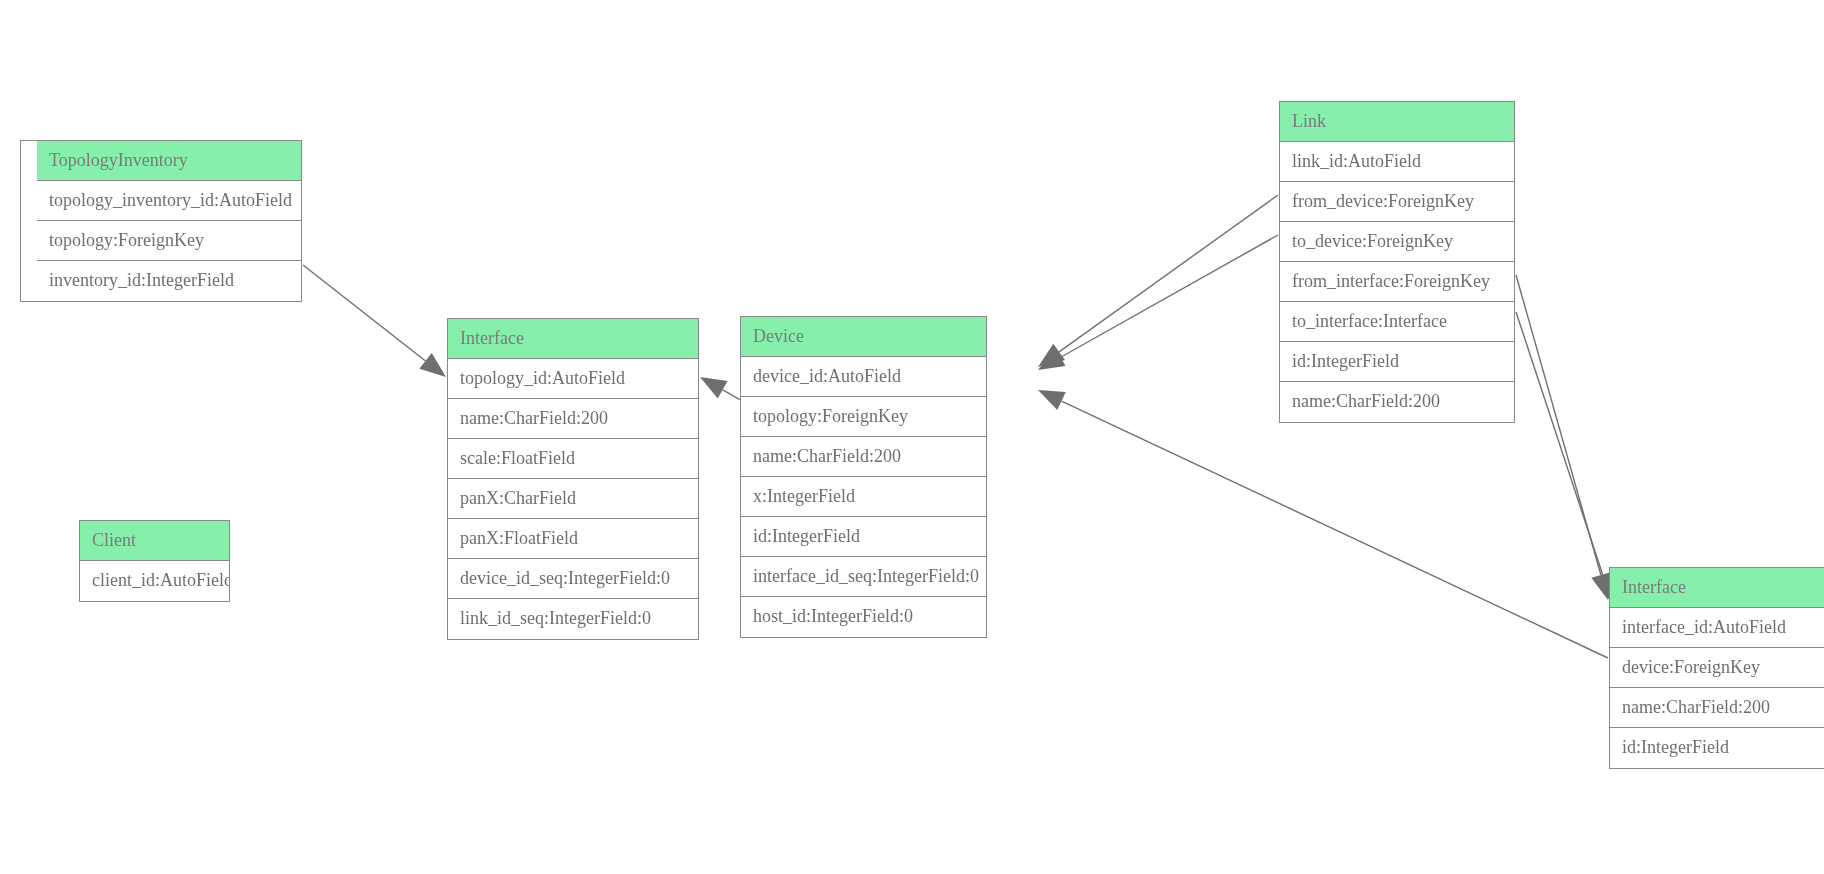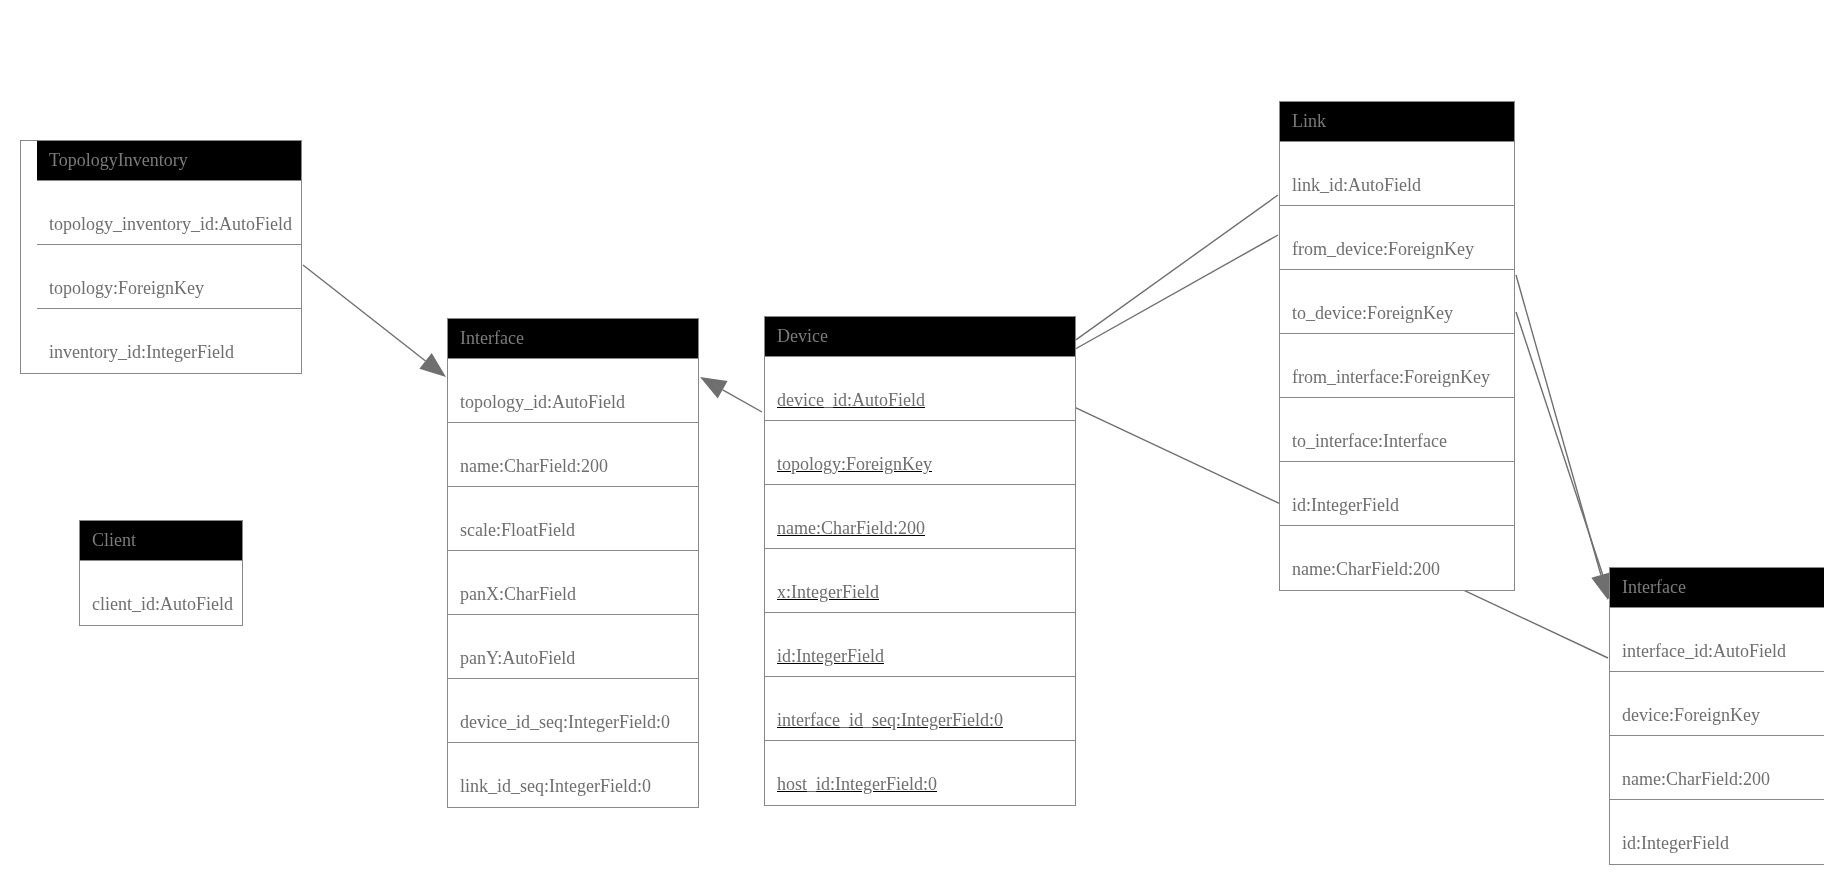--- a/index.html
+++ b/index.html
@@ -30,42 +30,41 @@
   }
   .entity {
     position: absolute;
     z-index: 2;
     box-sizing: border-box;
     border: 1px solid #888888;
     background: #ffffff;
   }
   .entity-title {
     box-sizing: border-box;
-    background: #000000;
+    background: #86efac;
     color: #7b7b7b;
     border-bottom: 1px solid #888888;
     font-size: 18px;
     line-height: 39px;
     height: 40px;
     padding: 0 0 0 12px;
     white-space: nowrap;
     overflow: hidden;
   }
   .entity-field {
     box-sizing: border-box;
     background: #ffffff;
     color: #6f6f6f;
     border-bottom: 1px solid #888888;
     font-size: 18px;
     line-height: 39px;
     height: 40px;
     padding: 0 0 0 12px;
     white-space: nowrap;
     overflow: hidden;
-    margin-top: 24px;
   }
   .entity-field:last-child {
     border-bottom: none;
   }
 </style>
 </head>
 <body>
 
 <div id="canvas">
 
@@ -100,37 +99,37 @@
       </g>
     </svg>
 
   <div class="entity" style="left:20px; top:140px; width:282px;padding-left:16px;">
     <div class="entity-title">TopologyInventory</div>
     <div class="entity-field">topology_inventory_id:AutoField</div>
     <div class="entity-field">topology:ForeignKey</div>
     <div class="entity-field">inventory_id:IntegerField</div>
   </div>
 
-  <div class="entity" style="left:79px; top:520px; width:164px;">
+  <div class="entity" style="left:79px; top:520px; width:151px;">
     <div class="entity-title">Client</div>
     <div class="entity-field">client_id:AutoField</div>
   </div>
 
   <div class="entity" style="left:447px; top:318px; width:252px;">
     <div class="entity-title">Interface</div>
     <div class="entity-field">topology_id:AutoField</div>
     <div class="entity-field">name:CharField:200</div>
     <div class="entity-field">scale:FloatField</div>
     <div class="entity-field">panX:CharField</div>
-    <div class="entity-field">panY:AutoField</div>
+    <div class="entity-field">panX:FloatField</div>
     <div class="entity-field">device_id_seq:IntegerField:0</div>
     <div class="entity-field">link_id_seq:IntegerField:0</div>
   </div>
 
-  <div class="entity" style="left:764px; top:316px; width:312px;text-decoration:underline;">
+  <div class="entity" style="left:740px; top:316px; width:247px;">
     <div class="entity-title">Device</div>
     <div class="entity-field">device_id:AutoField</div>
     <div class="entity-field">topology:ForeignKey</div>
     <div class="entity-field">name:CharField:200</div>
     <div class="entity-field">x:IntegerField</div>
     <div class="entity-field">id:IntegerField</div>
     <div class="entity-field">interface_id_seq:IntegerField:0</div>
     <div class="entity-field">host_id:IntegerField:0</div>
   </div>
 

